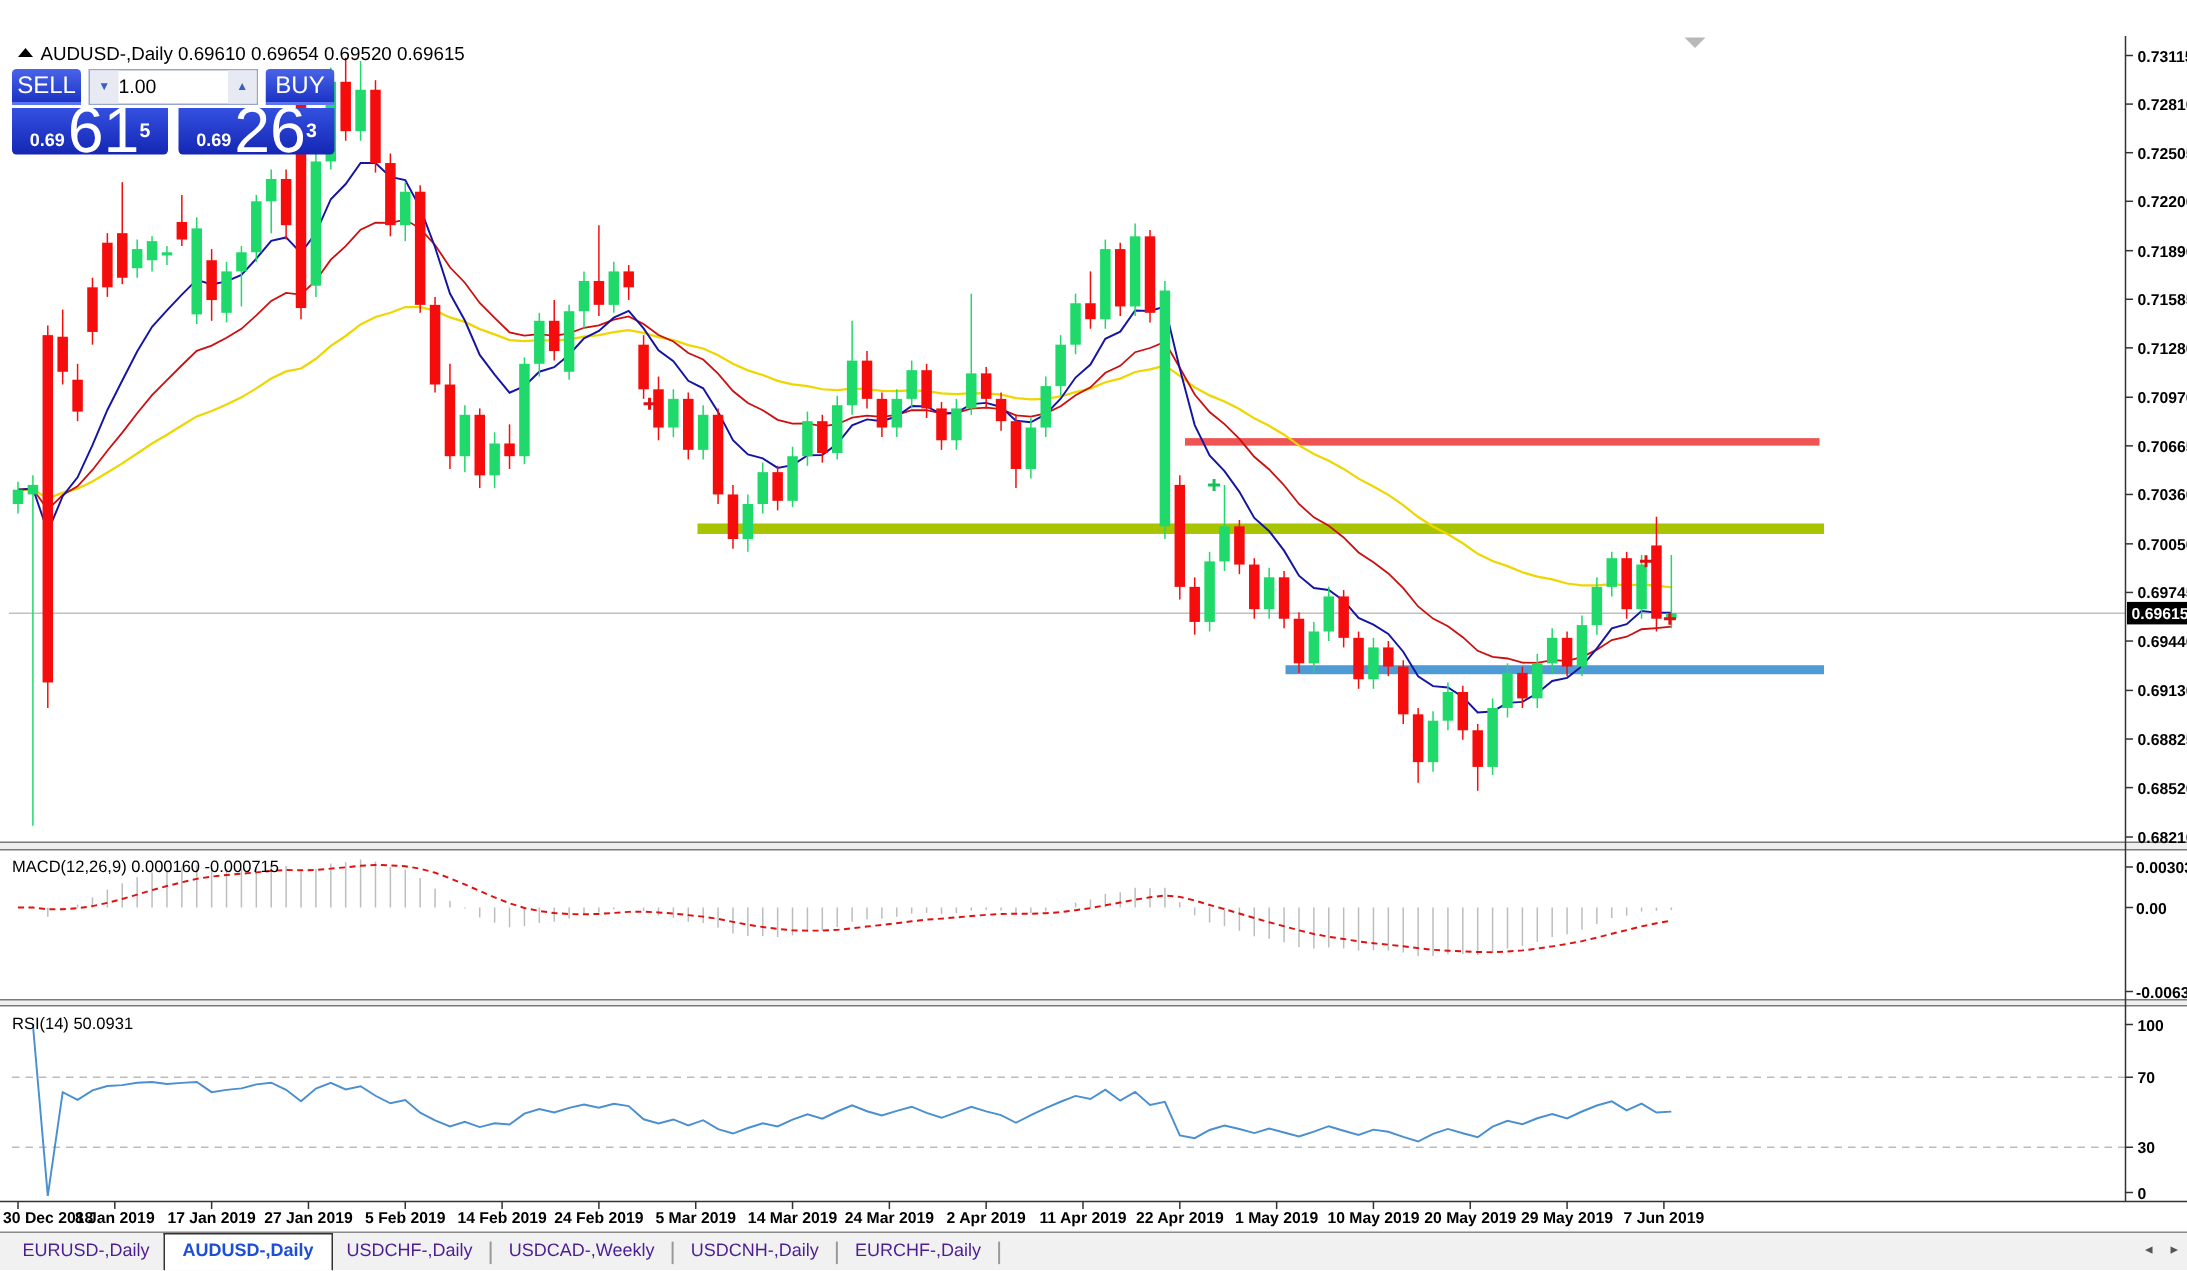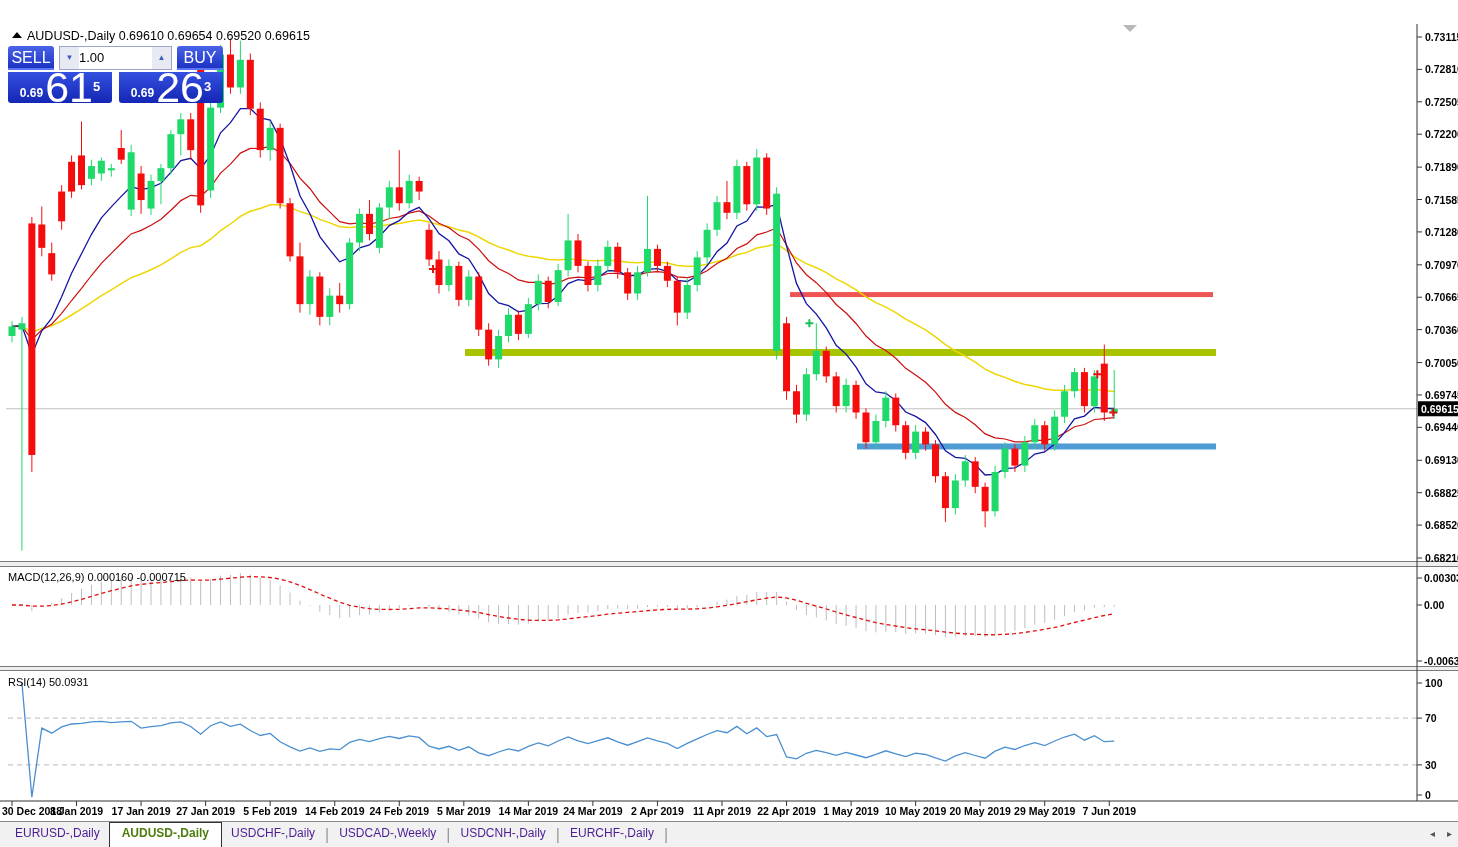--- a/index.html
+++ b/index.html
@@ -25,21 +25,21 @@
   .px-box{width:104px;height:31px;background:linear-gradient(#3450e0,#1426b4);border-radius:0 0 3px 3px;
           color:#fff;display:flex;align-items:flex-end;justify-content:center;padding-bottom:2px;box-sizing:border-box;}
   .px-box + .px-box{margin-left:7px;}
   .px-small{font-size:12px;font-weight:bold;line-height:16px;margin-right:2px;}
   .px-big{font-size:43px;line-height:28px;}
   .px-sup{font-size:13px;font-weight:bold;line-height:30px;align-self:flex-start;}
   
   #tabbar{position:absolute;left:0;top:821px;width:1458px;height:26px;background:#f1f1f1;
           border-top:1px solid #8a8a8a;z-index:3;display:flex;align-items:flex-start;padding-left:6px;box-sizing:border-box;}
   .tab{font-size:12px;color:#4c1d95;padding:4px 9px 5px;white-space:nowrap;}
-  .tab.active{background:#fff;border:1px solid #333;border-bottom:none;font-weight:bold;color:#4d7c0f;padding:3px 12px 6px;}
+  .tab.active{background:#fff;border:1px solid #333;border-bottom:none;font-weight:bold;color:#1d4ed8;padding:3px 12px 6px;}
   .tab-sep{color:#999;padding:4px 1px;}
   #tab-arrows{position:absolute;right:6px;top:5px;display:flex;gap:12px;}
   .tab-arrow{font-size:10px;color:#555;line-height:14px;}
   svg{position:absolute;left:0;top:0;z-index:1;}
   text{font-family:"Liberation Sans",sans-serif;}
 </style>
 </head>
 <body>
 
 <div id="app">

